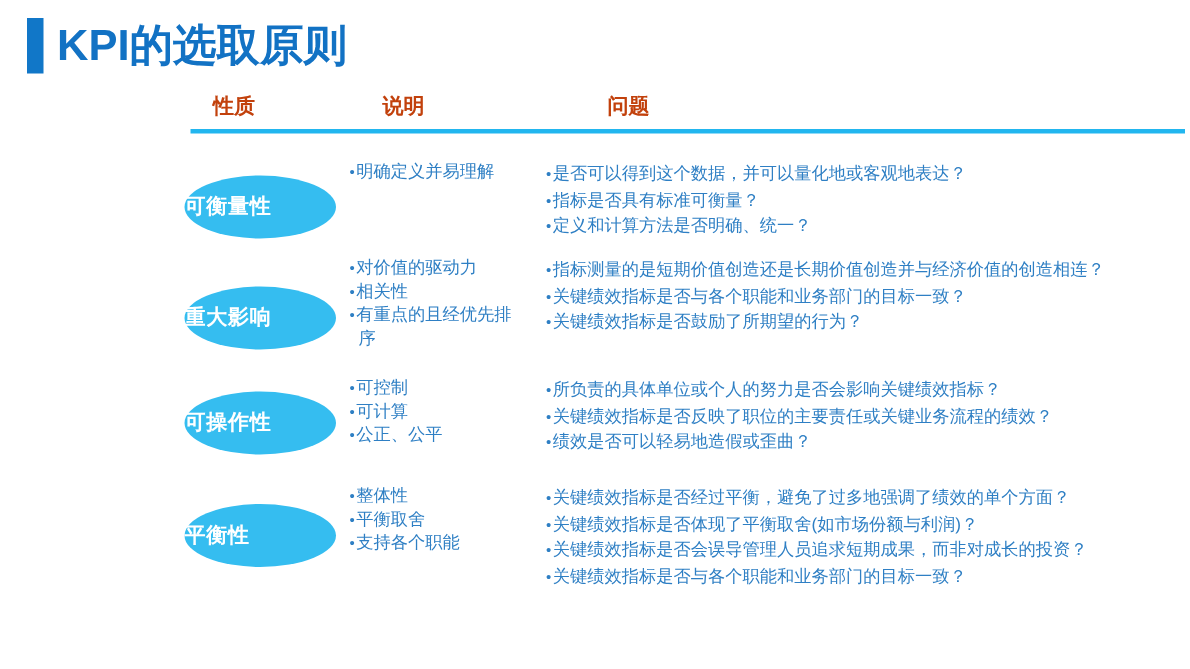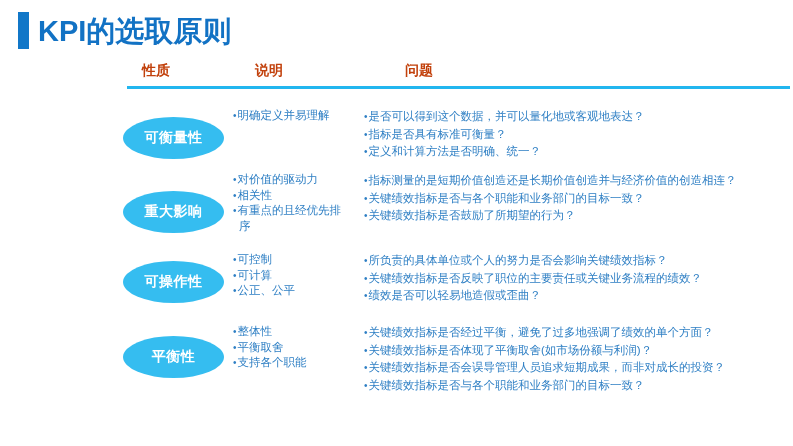--- a/index.html
+++ b/index.html
@@ -88,21 +88,20 @@
 
   .pill {
     position: absolute;
     left: 123px;
     width: 101px;
     height: 42px;
     border-radius: 50%;
     background: #35bdf0;
     display: flex;
     align-items: center;
-    justify-content: center;
   }
   .row.r1 .pill { top: 9px; }
   .row.r2 .pill { top: 19px; }
   .row.r3 .pill { top: 9px; }
   .row.r4 .pill { top: 12px; }
 
   .pill-label {
     color: #ffffff;
     font-size: 14px;
     font-weight: bold;

